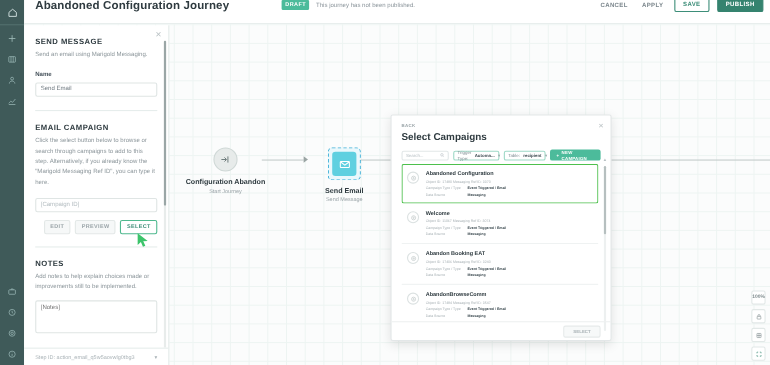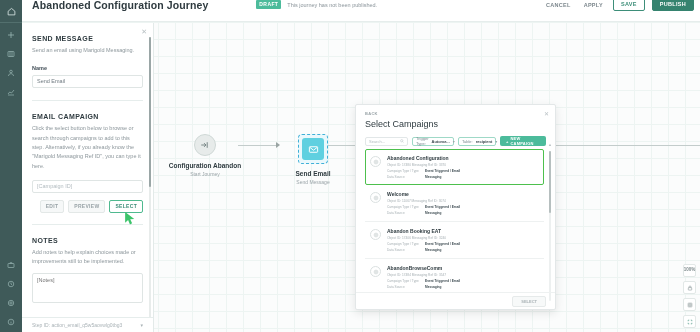--- a/index.html
+++ b/index.html
@@ -133,21 +133,21 @@
   .step-id { font-size:5px; color:#aab3b7; }
   .foot-caret { margin-left:auto; font-size:5px; color:#aab3b7; }
   
   .modal {
     position:absolute; left:355px; top:104px; width:201px; height:206px;
     background:#ffffff; border:1px solid #e3e7e8; border-radius:2px;
     box-shadow:0 3px 10px rgba(0,0,0,.10);
   }
   .modal-close { position:absolute; right:6px; top:5px; font-size:6px; color:#b9c1c4; }
   .modal-back { position:absolute; left:9px; top:6px; font-size:4px; font-weight:bold; color:#9aa4a8; letter-spacing:.3px; }
-  .modal-title { position:absolute; left:9px; top:14px; font-size:9px; font-weight:normal; color:#2f3b40; }
+  .modal-title { position:absolute; left:9px; top:14px; font-size:9px; font-weight:bold; color:#2f3b40; }
   .filters-label { position:absolute; left:14px; top:129px; font-size:3.6px; font-weight:bold; color:#9aa4a8; letter-spacing:.3px; }
   .filters { position:absolute; left:9px; top:31px; right:9px; display:flex; align-items:center; gap:4px; }
   .f-search {
     width:48px; height:9px; border:1px solid #e2e7e8; border-radius:2px; background:#fff;
     font-size:4px; color:#b3bcc0; padding:0 3px; display:flex; align-items:center; justify-content:space-between;
   }
   .f-sel {
     height:9px; border:1px solid #9fd9c7; border-radius:2px; background:#fff;
     font-size:4px; color:#7b8a90; padding:0 3px; display:flex; align-items:center; gap:3px;
   }

